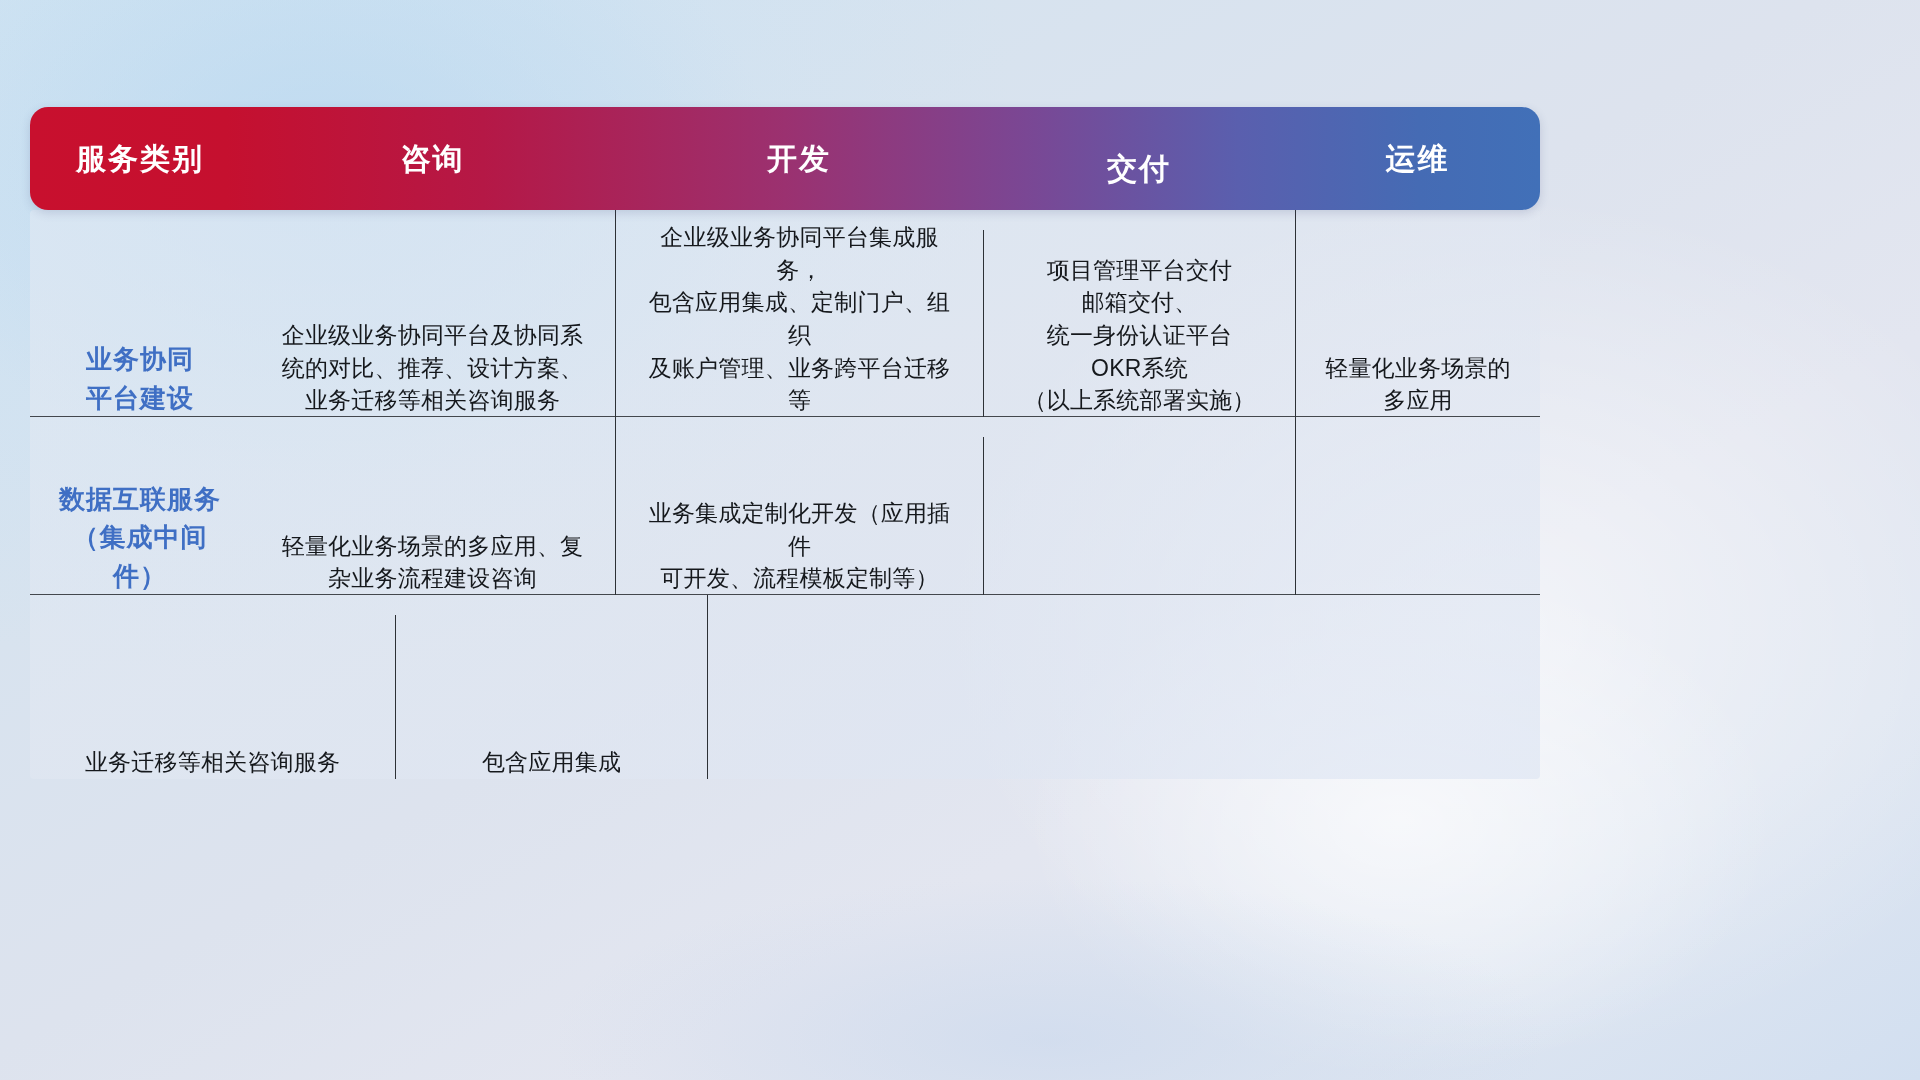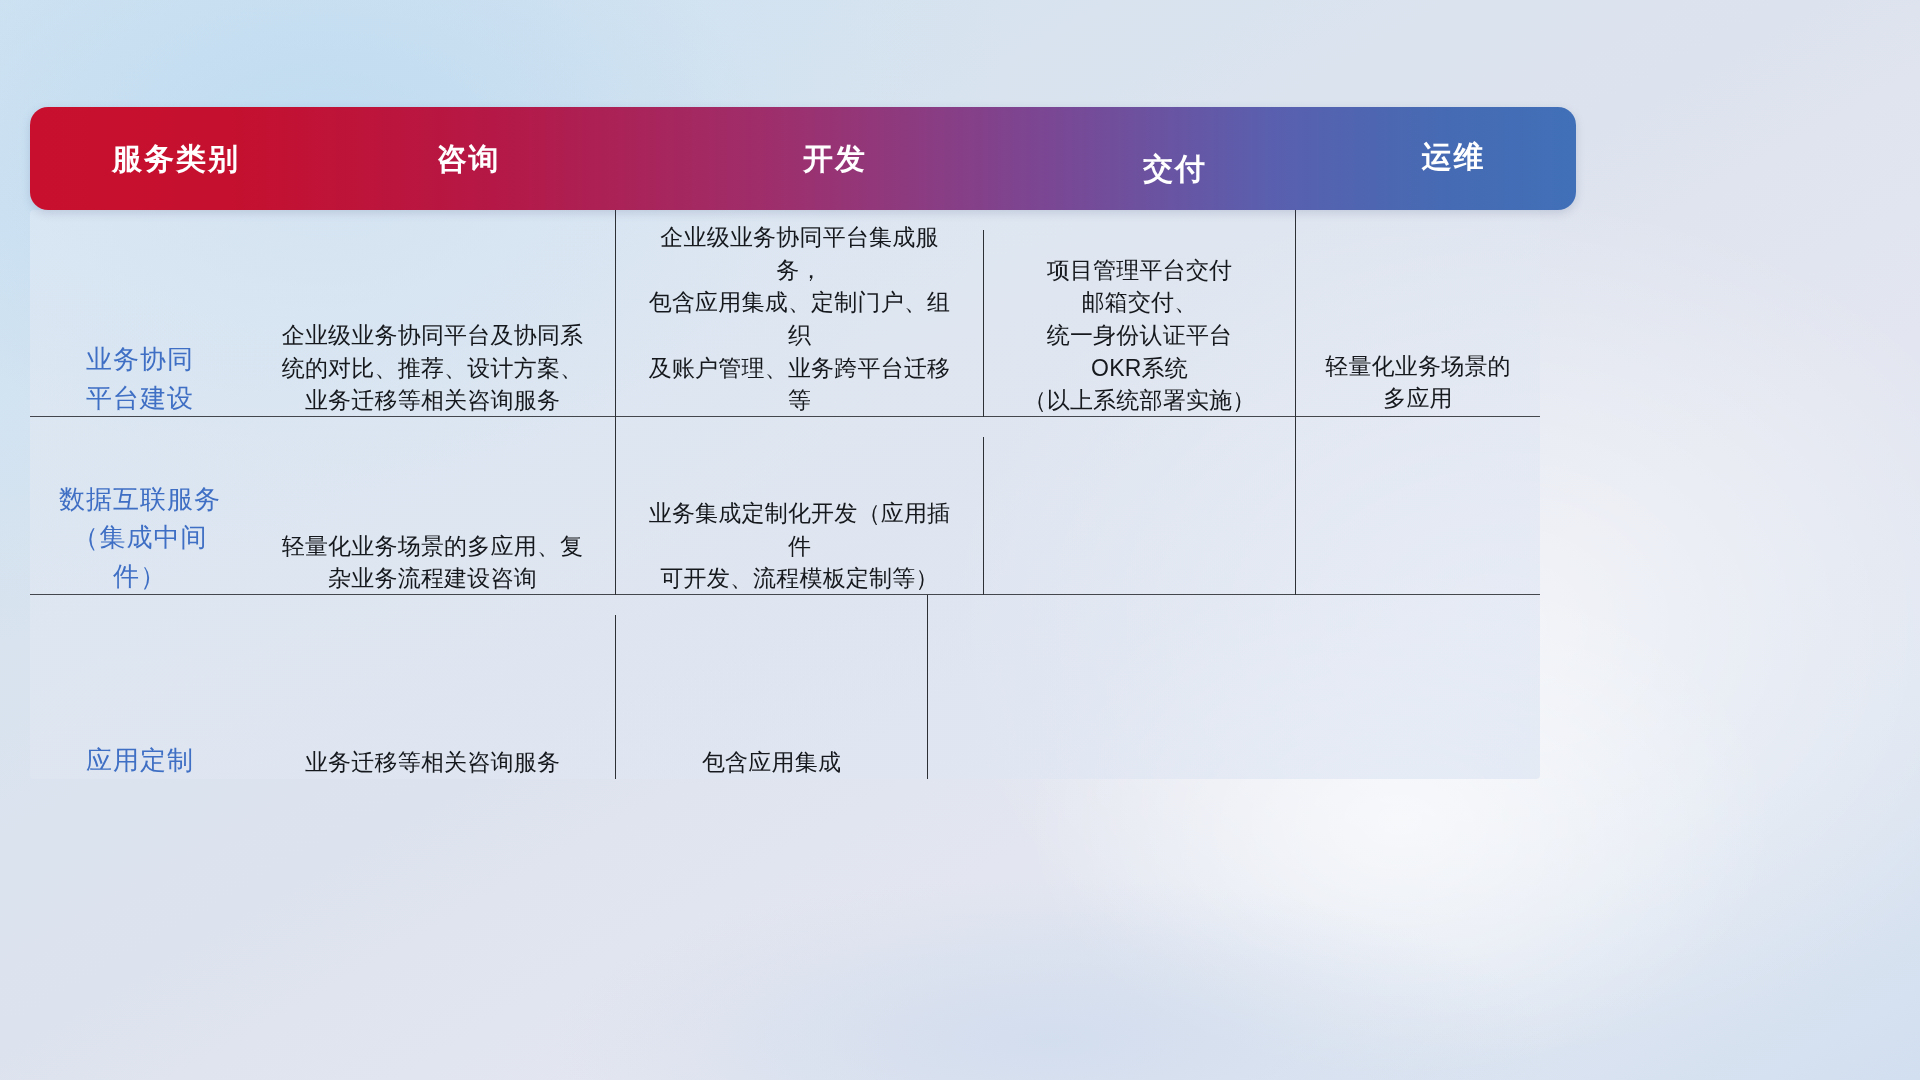--- a/index.html
+++ b/index.html
@@ -67,38 +67,37 @@
         #c5102f 13%,
         #b51846 30%,
         #9b3170 50%,
         #7a4794 66%,
         #5a5fae 80%,
         #456bb4 92%,
         #4170b8 100%);
     box-shadow: 0 3px 10px rgba(60,70,120,0.18);
     overflow: hidden;
     z-index: 3;
-    padding-left: 36px;
   }
   .header-cell {
     color: #ffffff;
     font-size: 30px;
     font-weight: bold;
     text-align: center;
     letter-spacing: 2px;
     line-height: 1;
     user-select: none;
   }
 
   
   .col-0 { width: 220px; }
   .col-1 { width: 365px; }
   .col-2 { width: 368px; }
   .col-3 { width: 312px; margin-top: 20px; }
-  .col-4 { width: 245px; font-family: Liberation Mono, monospace; }
+  .col-4 { width: 245px; }
 
   .rows {
     position: absolute;
     left: 0; top: 103px;
     width: 1510px;
     z-index: 2;
   }
   .row {
     display: flex;
     align-items: stretch;
@@ -126,21 +125,21 @@
     box-sizing: border-box;
     text-align: center;
   }
   .cell.bordered-left {
     border-left: 1.5px solid #2d3136;
   }
 
   .row-label {
     color: #3f6fc4;
     font-size: 26px;
-    font-weight: normal;
+    font-weight: bold;
     line-height: 1.48;
     letter-spacing: 1px;
     white-space: pre-line;
     margin-top: 44px;
   }
   .cell-text {
     color: #15181c;
     font-size: 23px;
     line-height: 1.42;
     white-space: pre-line;
@@ -210,23 +209,20 @@
       </div>
       <div class="cell col-3 bordered-left">
         <span class="cell-text"></span>
       </div>
       <div class="cell col-4 bordered-left">
         <span class="cell-text"></span>
       </div>
     </div>
 
     <div class="row row-2">
-      <div class="cell col-0">
-        <span class="row-label">应用定制</span>
-      </div>
       <div class="cell col-1">
         <span class="cell-text">业务迁移等相关咨询服务</span>
       </div>
       <div class="cell col-3 bordered-left">
         <span class="cell-text">包含应用集成</span>
       </div>
       <div class="cell col-4 bordered-left">
         <span class="cell-text"></span>
       </div>
     </div>

